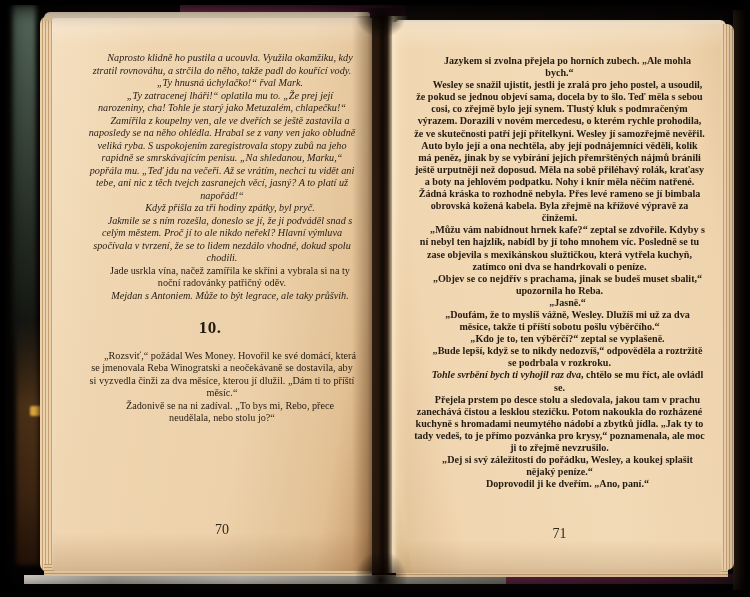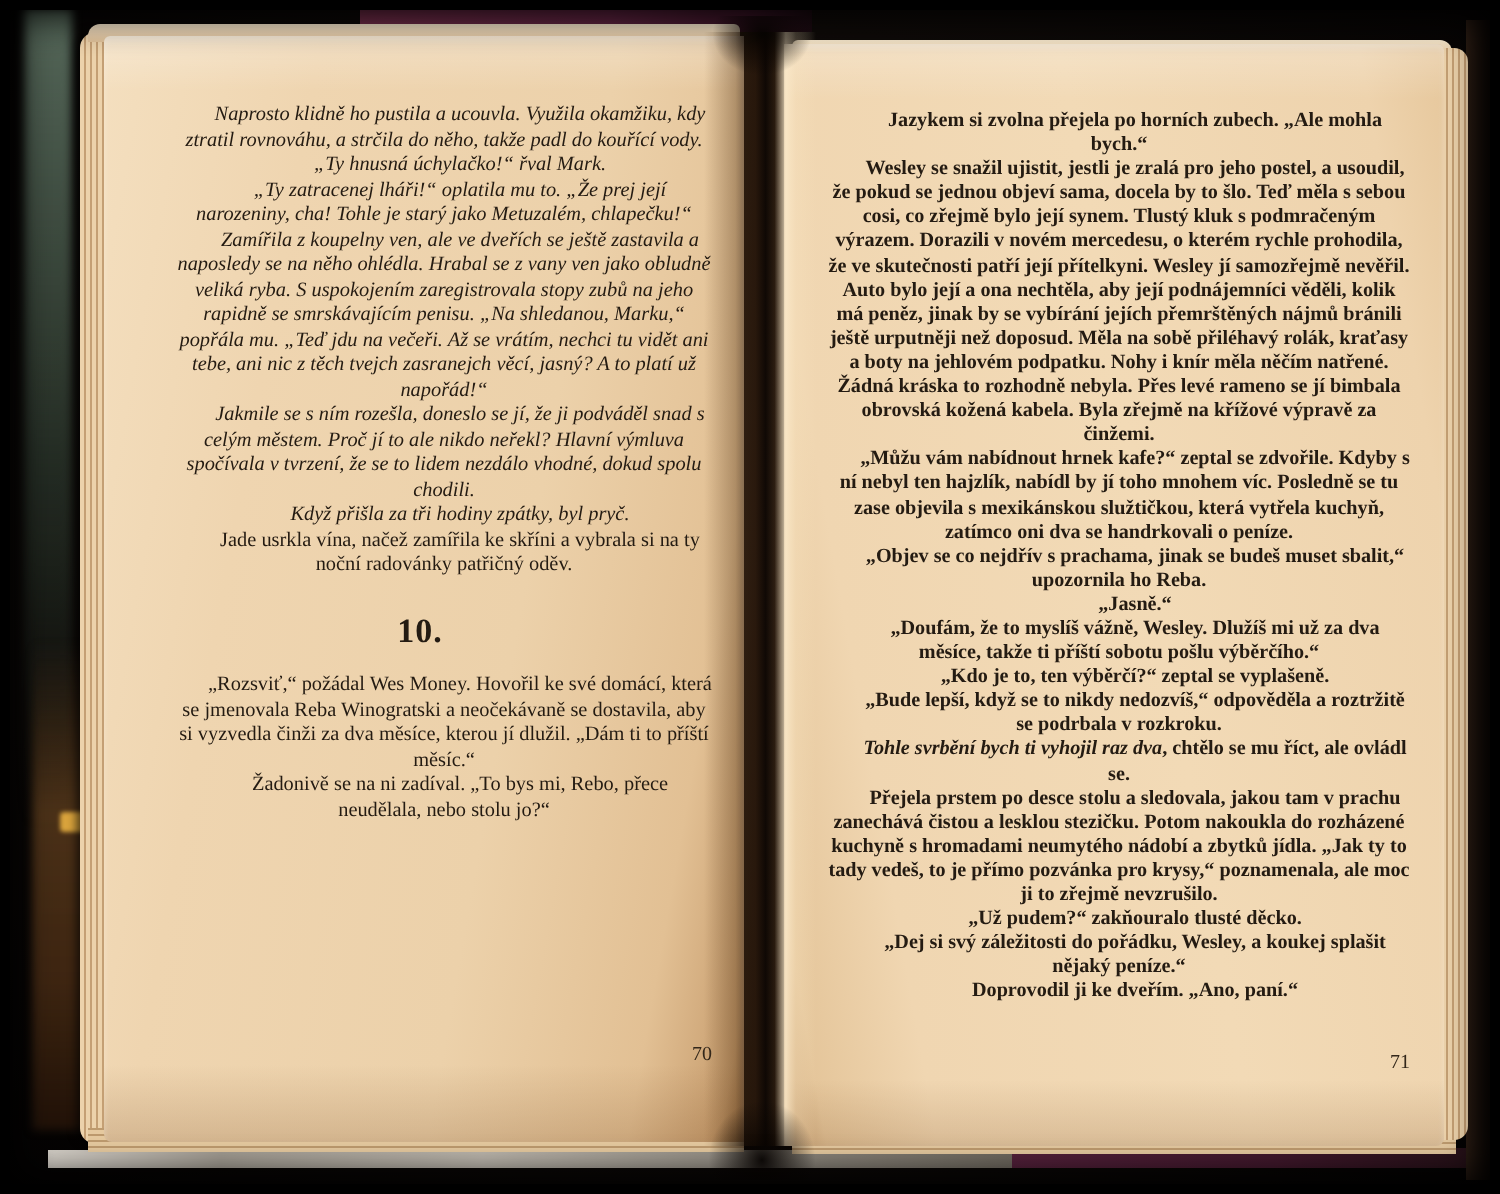--- a/index.html
+++ b/index.html
@@ -69,21 +69,21 @@
 
   
   .text-col { position:absolute; z-index:10; color:#241b12; text-align:justify; overflow:hidden; }
   .text-left  { left:88px;  top:52px; width:268px; height:464px; font-size:10.2px; line-height:12.5px; }
   .text-right { left:414px; top:55px; width:291px; height:462px; font-size:10.1px; line-height:12.1px;font-weight:bold; }
   .text-col p { margin:0; text-indent:16px;text-align:center; }
   .it { font-style:italic; }
   .gap-before { margin-top:12px; }
   .chapter-heading { text-align:center; text-indent:0 !important; font-weight:bold; font-size:17px;
     margin:20px 24px 15px 0 !important; letter-spacing:.5px; }
-  .pagenum { position:absolute; z-index:10; text-align:right; font-size:10px; color:#33271a; }
+  .pagenum { position:absolute; z-index:10; text-align:center; font-size:14px; color:#33271a; }
   .pagenum-left  { left:88px;  top:522px; width:268px; }
   .pagenum-right { left:414px; top:526px; width:291px; }
 </style>
 </head>
 <body>
 
 <div class="scene">
   <div class="backdrop"></div>
   <div class="streak-green"></div>
   <div class="streak-brown"></div>
@@ -105,40 +105,40 @@
 
   <div class="gutter"></div>
   <div class="gutter-top"></div>
   <div class="gutter-bottom"></div>
 
   <div class="text-col text-left">
     <p class="it">Naprosto klidně ho pustila a ucouvla. Využila okamžiku, kdy ztratil rovnováhu, a strčila do něho, takže padl do kouřící vody.</p>
     <p class="it">„Ty hnusná úchylačko!“ řval Mark.</p>
     <p class="it">„Ty zatracenej lháři!“ oplatila mu to. „Že prej její narozeniny, cha! Tohle je starý jako Metuzalém, chlapečku!“</p>
     <p class="it">Zamířila z koupelny ven, ale ve dveřích se ještě zastavila a naposledy se na něho ohlédla. Hrabal se z vany ven jako obludně veliká ryba. S uspokojením zaregistrovala stopy zubů na jeho rapidně se smrskávajícím penisu. „Na shledanou, Marku,“ popřála mu. „Teď jdu na večeři. Až se vrátím, nechci tu vidět ani tebe, ani nic z těch tvejch zasranejch věcí, jasný? A to platí už napořád!“</p>
+    <p class="it">Když přišla za tři hodiny zpátky, byl pryč.</p>
     <p class="it">Jakmile se s ním rozešla, doneslo se jí, že ji podváděl snad s celým městem. Proč jí to ale nikdo neřekl? Hlavní výmluva spočívala v tvrzení, že se to lidem nezdálo vhodné, dokud spolu chodili.</p>
-    <p class="it">Když přišla za tři hodiny zpátky, byl pryč.</p>
     <p class="gap-before">Jade usrkla vína, načež zamířila ke skříni a vybrala si na ty noční radovánky patřičný oděv.</p>
+    <p class="it">Mejdan s Antoniem. Může to být legrace, ale taky průšvih.</p>
     <p class="chapter-heading">10.</p>
     <p>„Rozsviť,“ požádal Wes Money. Hovořil ke své domácí, která se jmenovala Reba Winogratski a neočekávaně se dostavila, aby si vyzvedla činži za dva měsíce, kterou jí dlužil. „Dám ti to příští měsíc.“</p>
     <p>Žadonivě se na ni zadíval. „To bys mi, Rebo, přece neudělala, nebo stolu jo?“</p>
   </div>
   <div class="pagenum pagenum-left">70</div>
 
   <div class="text-col text-right">
     <p>Jazykem si zvolna přejela po horních zubech. „Ale mohla bych.“</p>
     <p>Wesley se snažil ujistit, jestli je zralá pro jeho postel, a usoudil, že pokud se jednou objeví sama, docela by to šlo. Teď měla s sebou cosi, co zřejmě bylo její synem. Tlustý kluk s podmračeným výrazem. Dorazili v novém mercedesu, o kterém rychle prohodila, že ve skutečnosti patří její přítelkyni. Wesley jí samozřejmě nevěřil. Auto bylo její a ona nechtěla, aby její podnájemníci věděli, kolik má peněz, jinak by se vybírání jejích přemrštěných nájmů bránili ještě urputněji než doposud. Měla na sobě přiléhavý rolák, kraťasy a boty na jehlovém podpatku. Nohy i knír měla něčím natřené. Žádná kráska to rozhodně nebyla. Přes levé rameno se jí bimbala obrovská kožená kabela. Byla zřejmě na křížové výpravě za činžemi.</p>
     <p>„Můžu vám nabídnout hrnek kafe?“ zeptal se zdvořile. Kdyby s ní nebyl ten hajzlík, nabídl by jí toho mnohem víc. Posledně se tu zase objevila s mexikánskou služtičkou, která vytřela kuchyň, zatímco oni dva se handrkovali o peníze.</p>
     <p>„Objev se co nejdřív s prachama, jinak se budeš muset sbalit,“ upozornila ho Reba.</p>
     <p>„Jasně.“</p>
     <p>„Doufám, že to myslíš vážně, Wesley. Dlužíš mi už za dva měsíce, takže ti příští sobotu pošlu výběrčího.“</p>
     <p>„Kdo je to, ten výběrčí?“ zeptal se vyplašeně.</p>
     <p>„Bude lepší, když se to nikdy nedozvíš,“ odpověděla a roztržitě se podrbala v rozkroku.</p>
     <p><span class="it">Tohle svrbění bych ti vyhojil raz dva</span><span>, chtělo se mu říct, ale ovládl se.</span></p>
     <p>Přejela prstem po desce stolu a sledovala, jakou tam v prachu zanechává čistou a lesklou stezičku. Potom nakoukla do rozházené kuchyně s hromadami neumytého nádobí a zbytků jídla. „Jak ty to tady vedeš, to je přímo pozvánka pro krysy,“ poznamenala, ale moc ji to zřejmě nevzrušilo.</p>
-    <p>„Už pudem?“ zakňouralo tlusté děcko.</p>
     <p>„Dej si svý záležitosti do pořádku, Wesley, a koukej splašit nějaký peníze.“</p>
     <p>Doprovodil ji ke dveřím. „Ano, paní.“</p>
   </div>
   <div class="pagenum pagenum-right">71</div>
 
   <div class="frame"></div>
 </div>
 
 </body></html>

